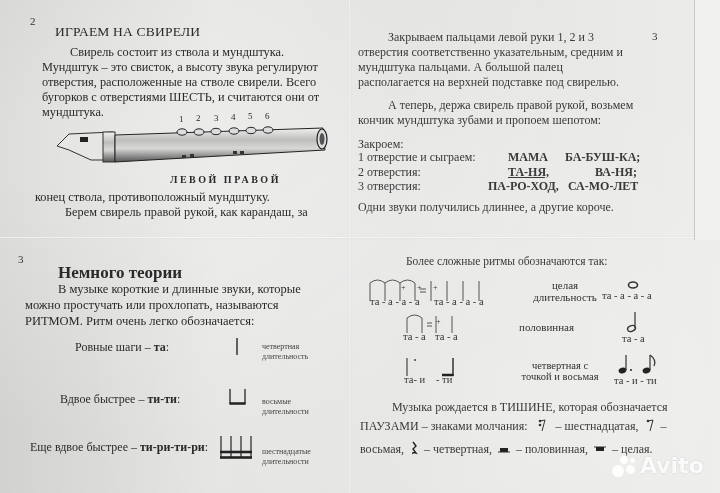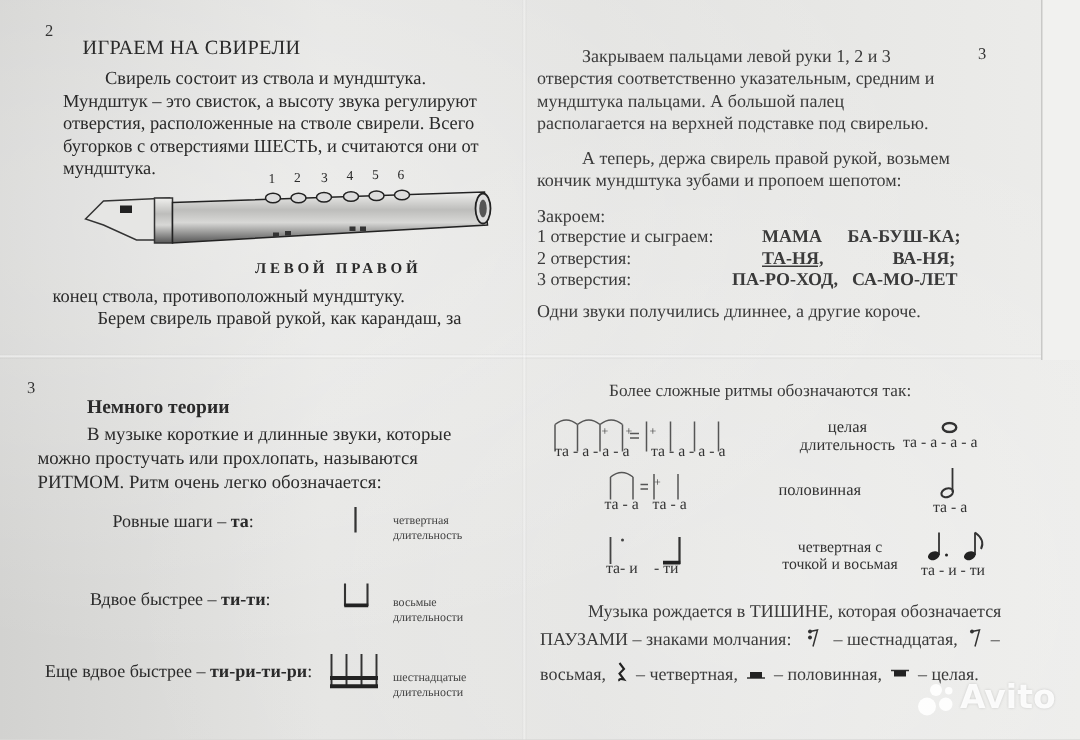--- a/index.html
+++ b/index.html
@@ -138,21 +138,21 @@
     </div>
     <div style="position:relative;height:14.5px;">
       <span>3 отверстия:</span>
       <span class="bold" style="position:absolute;left:102px;margin-left:28px;">ПА-РО-ХОД,</span>
       <span class="bold" style="position:absolute;left:210px;">СА-МО-ЛЕТ</span>
     </div>
   </div>
   <div class="abs sheet-text-light" style="left:358px;top:200px;font-size:12px;">Одни звуки получились длиннее, а другие короче.</div>
 
   <div class="abs pnum" style="left:18px;top:253px;">3</div>
-  <div class="abs bold" style="left:58px;top:263px;font-size:13px;">Немного теории</div>
+  <div class="abs bold" style="left:58px;top:263px;font-size:17px;">Немного теории</div>
   <div class="abs para" style="left:25px;top:281px;width:304px;font-size:12.5px;line-height:16px;">
     <div style="text-indent:33px;">В  музыке  короткие  и  длинные  звуки,  которые</div>
     <div>можно   простучать   или   прохлопать,   называются</div>
     <div>РИТМОМ. Ритм очень легко обозначается:</div>
   </div>
 
   <div class="abs" style="left:75px;top:340px;font-size:12px;">
     <span>Ровные шаги – </span><span class="bold">та</span><span>:</span>
   </div>
   <svg class="abs" style="left:232px;top:338px;" width="10" height="18">

